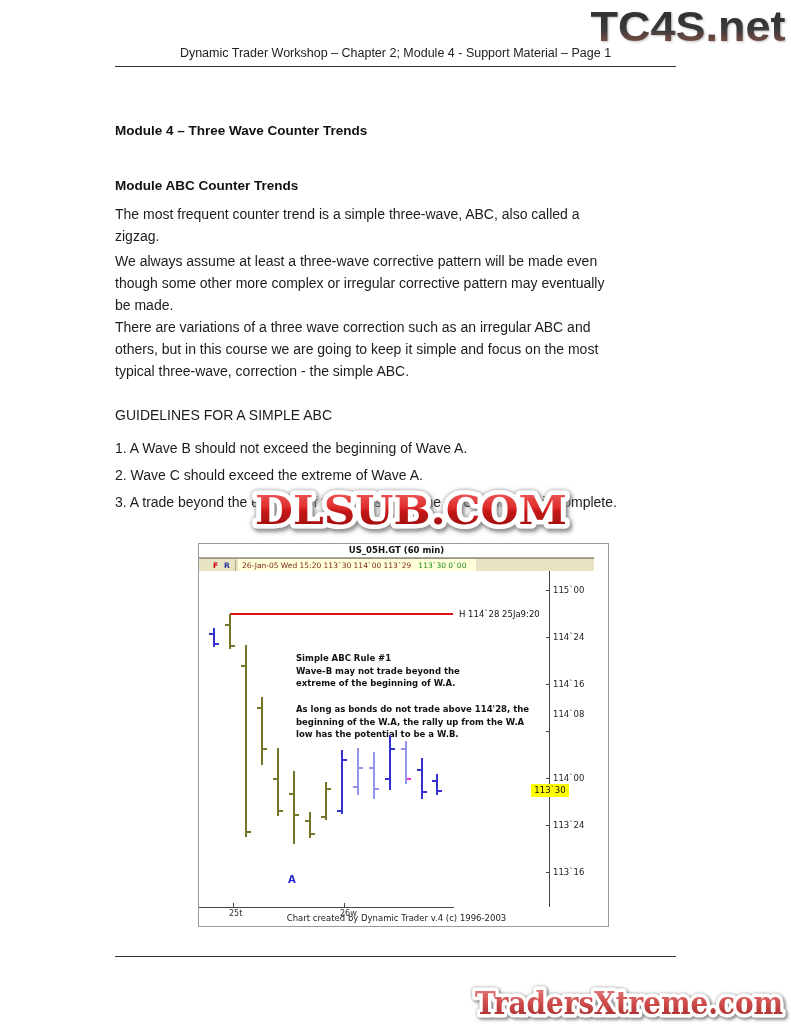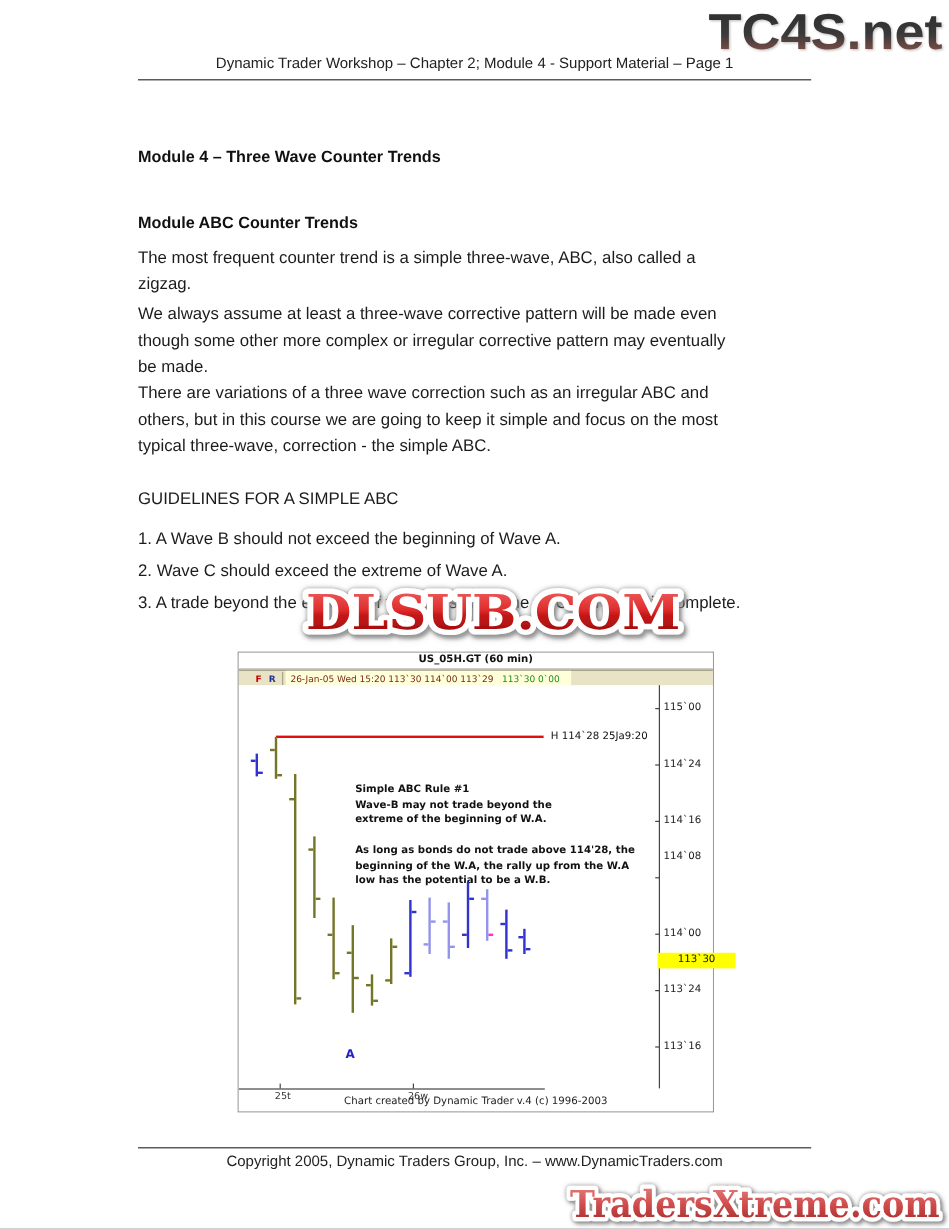--- a/index.html
+++ b/index.html
@@ -9,21 +9,21 @@
   .pre{white-space:pre-wrap;}
   
   .hdr-title{top:46px;left:0;width:791px;text-align:center;font-size:12.5px;color:#222;}
   .rule{left:115px;width:561px;height:0;border-top:1px solid #333;}
   .h-bold{font-weight:bold;font-size:13.5px;color:#111;}
   .body-txt{font-size:14px;line-height:22px;color:#1c1c1c;width:580px;left:115px;}
   .caps{font-size:14px;color:#1c1c1c;}
   .copyright{top:961px;left:0;width:791px;text-align:center;font-size:12.5px;color:#222;}
   
   #chart{top:543px;left:198px;width:395px;height:382px;border:1px solid #999;background:#fff;
-         font-family:"DejaVu Sans",sans-serif;}
+         font-family:"DejaVu Sans",sans-serif;padding-left:14px;}
   #chart-title{position:absolute;top:0;left:0;width:395px;height:13px;line-height:13px;
          text-align:center;font-size:8.5px;font-weight:bold;color:#111;background:#fff;
          border-bottom:1px solid #aaa;}
   #quote-bar{position:absolute;top:14px;left:0;width:395px;height:13px;background:#e7e3c4;
          border-top:1px solid #9a9677;font-size:7.5px;line-height:13px;white-space:nowrap;}
   #quote-hl{position:absolute;top:0;left:39px;width:238px;height:13px;background:#ffffd9;}
   .qb-f{position:absolute;left:14px;color:#cc0000;font-weight:bold;}
   .qb-r{position:absolute;left:25px;color:#223399;font-weight:bold;}
   .qb-sep{position:absolute;left:36px;top:1px;height:11px;border-left:1px solid #a8a488;}
   .qb-text{position:absolute;left:43px;color:#7a2a1a;}
@@ -35,22 +35,22 @@
   .xbase{position:absolute;height:1px;background:#444;}
   .xtick{position:absolute;width:1px;height:4px;background:#444;}
   .xlab{position:absolute;font-size:8px;color:#333;}
   .bar{position:absolute;width:2px;}
   .tick{position:absolute;width:4px;height:2px;}
   .redline{position:absolute;height:2.5px;}
   .rlabel{position:absolute;font-size:8.5px;color:#111;white-space:nowrap;}
   .ann{position:absolute;font-size:8.5px;font-weight:bold;line-height:12.5px;color:#111;
        white-space:pre-wrap;}
   .wave-a{position:absolute;font-size:10px;font-weight:bold;color:#2222cc;}
-  .hl-price{position:absolute;left:349px;width:65px;height:13px;background:#ffff00;
-       font-size:8.5px;line-height:13px;color:#111;text-align:center;margin-top:10px;}
+  .hl-price{position:absolute;left:332px;width:38px;height:13px;background:#ffff00;
+       font-size:8.5px;line-height:13px;color:#111;text-align:center;}
   .credit{position:absolute;top:369px;left:0;width:395px;text-align:center;font-size:8.5px;color:#222;}
   svg text{user-select:none;}
 </style>
 </head>
 <body>
 
 <div id="page">
 
   <svg class="abs" style="top:2px;left:588px;" width="200" height="48" viewBox="0 0 200 48">
     <defs>
@@ -186,21 +186,20 @@
         <div class="tick" style="left: 218px; top: 197.5px; background: rgb(50, 50, 207);"></div>
         <div class="tick" style="left: 224px; top: 220px; background: rgb(50, 50, 207);"></div>
         <div class="bar" style="left: 237px; top: 203px; height: 21px; background: rgb(50, 50, 207);"></div>
         <div class="tick" style="left: 233px; top: 209px; background: rgb(50, 50, 207);"></div>
         <div class="tick" style="left: 239px; top: 218.5px; background: rgb(50, 50, 207);"></div>
       </div>
     <div class="credit">Chart created by Dynamic Trader v.4  (c) 1996-2003</div>
   </div>
 
   <div class="abs rule" style="top:956px;"></div>
-  <div class="abs copyright">Copyright 2005, Dynamic Traders Group, Inc. – www.DynamicTraders.com</div>
 
   <svg class="abs" style="top:980px;left:468px;" width="322" height="46" viewBox="0 0 322 46">
     <defs>
       <linearGradient id="g-tx" x1="0" y1="0" x2="0" y2="1">
         <stop offset="0" stop-color="#e88383"></stop>
         <stop offset="0.5" stop-color="#cf4c4c"></stop>
         <stop offset="1" stop-color="#9e2626"></stop>
       </linearGradient>
       <filter id="f-tx" x="-20%" y="-20%" width="140%" height="140%">
         <feDropShadow dx="0" dy="0" stdDeviation="1.7" flood-color="#8a8a8a" flood-opacity="0.9"></feDropShadow>

